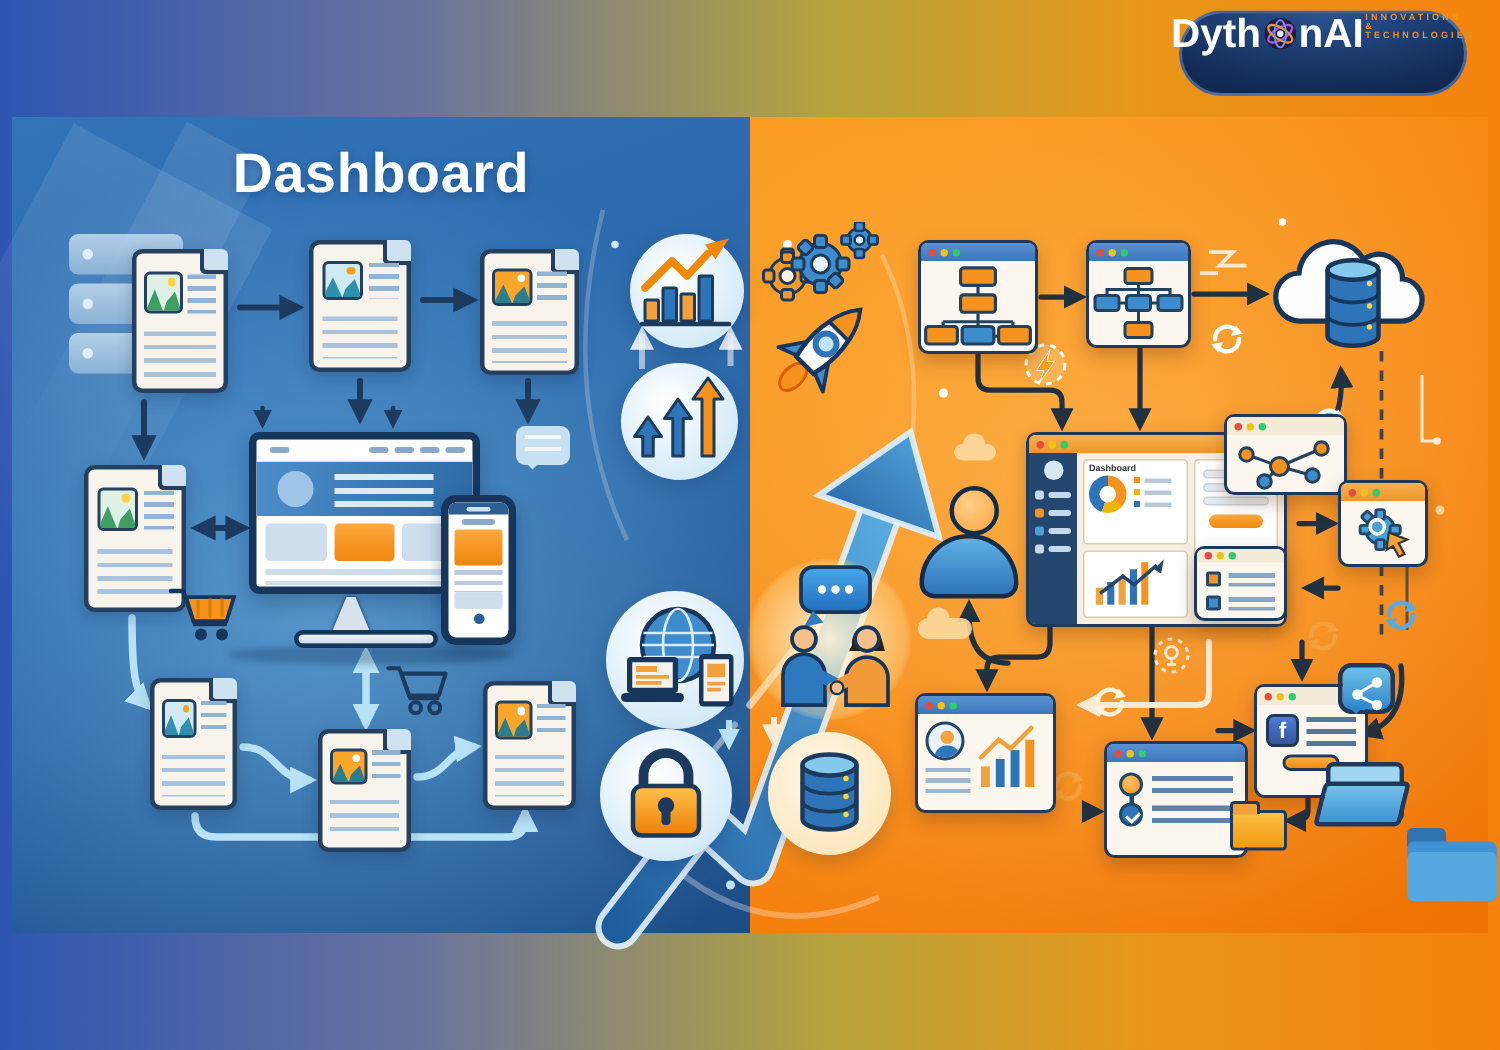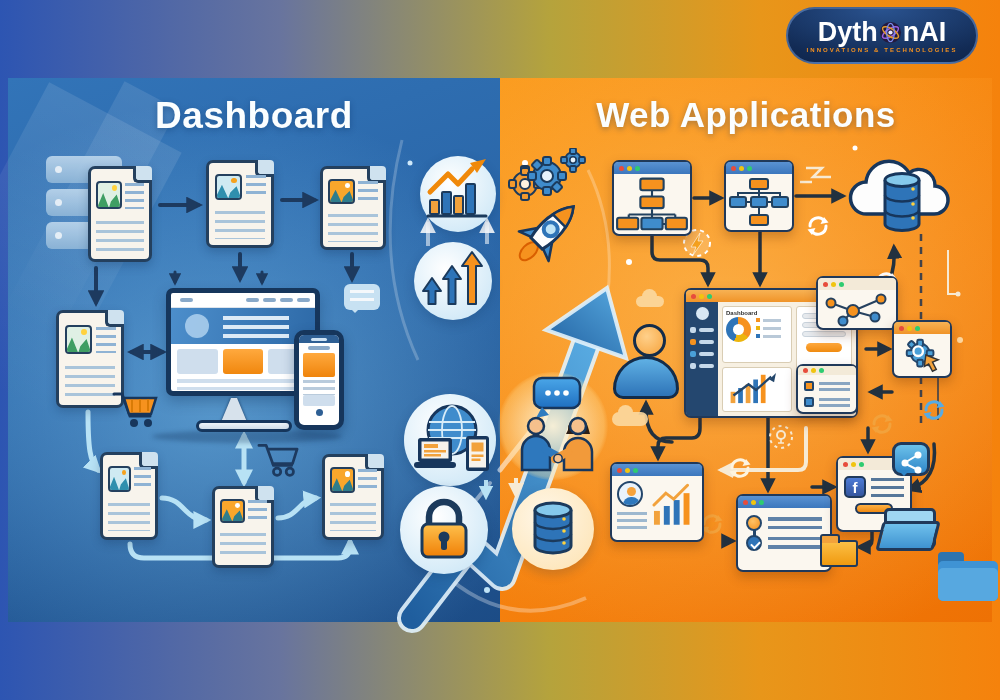--- a/index.html
+++ b/index.html
@@ -15,21 +15,21 @@
  radial-gradient(120% 95% at 45% 45%,rgba(255,205,110,.55),rgba(246,130,14,0) 66%),
  linear-gradient(145deg,#fb9a1c 0%,#f6830f 52%,#ee7104 100%)}
 .streak{position:absolute;background:linear-gradient(rgba(255,255,255,.10),rgba(255,255,255,0));transform:rotate(28deg)}
 .title{position:absolute;top:95px;font-weight:bold;color:#fbfeff;letter-spacing:.5px;text-align:center;
  text-shadow:0 2px 6px rgba(0,40,90,.35)}
 #titleL{left:8px;width:492px;font-size:37px}
 #titleR{left:500px;width:492px;font-size:35px}
 
 #logo{position:absolute;left:786px;top:7px;width:192px;height:57px;border-radius:29px;
  background:radial-gradient(130% 170% at 50% 0%,#2a5390 0%,#122b55 55%,#091a38 100%);
- border:2px solid rgba(130,170,230,.45);display:flex;flex-direction:column;align-items:center;justify-content:center;gap:1px}
+ border:2px solid rgba(130,170,230,.45);display:flex;flex-direction:row;align-items:flex-start;justify-content:center;gap:1px}
 .logo-row{display:flex;align-items:center;color:#fff;font-size:27px;font-weight:bold;line-height:1}
 .logo-atom{width:23px;height:23px;margin:0 1px}
 #logo .tag{font-size:6px;letter-spacing:2.1px;color:#f6921e;font-weight:bold}
 
 .doc{position:absolute;background:#f8f4ec;border:3px solid #24405e;border-radius:7px;box-shadow:0 4px 10px rgba(10,40,80,.25)}
 .doc .fold{position:absolute;top:-3px;right:-3px;width:19px;height:17px;background:#cfe2ef;
  border-left:3px solid #24405e;border-bottom:3px solid #24405e;border-radius:0 4px 0 5px}
 .doc .th{position:absolute;left:9%;top:13%;width:44%;height:32%;border:2.5px solid #24405e;border-radius:4px;overflow:hidden}
 .th::before{content:"";position:absolute;left:-6%;bottom:-2%;width:112%;height:78%;
  clip-path:polygon(0 100%,26% 22%,50% 100%,58% 66%,82% 30%,100% 100%)}
@@ -719,21 +719,20 @@
     </svg>
   </div>
 
   <div class="folder-open-back"></div>
   <div class="folder-open-front"></div>
   <div class="folder-orange"></div>
   <div class="folder-flat-tab"></div>
   <div class="folder-flat"></div>
 
   <div class="title" id="titleL">Dashboard</div>
-  <div class="title" id="titleR">Web Applications</div>
 
   <div id="logo">
     <div class="logo-row">
       <span>Dyth</span>
       <svg class="logo-atom" viewBox="0 0 24 24">
         <circle cx="12" cy="12" r="11" fill="#241a3e"></circle>
         <ellipse cx="12" cy="12" rx="9.5" ry="4" fill="none" stroke="#9a5fe0" stroke-width="1.6" transform="rotate(-32 12 12)"></ellipse>
         <ellipse cx="12" cy="12" rx="9.5" ry="4" fill="none" stroke="#e09a2e" stroke-width="1.6" transform="rotate(32 12 12)"></ellipse>
         <ellipse cx="12" cy="12" rx="9.5" ry="4" fill="none" stroke="#7c8ef0" stroke-width="1.3" transform="rotate(90 12 12)"></ellipse>
         <circle cx="12" cy="12" r="2.2" fill="#ece8ff"></circle>

